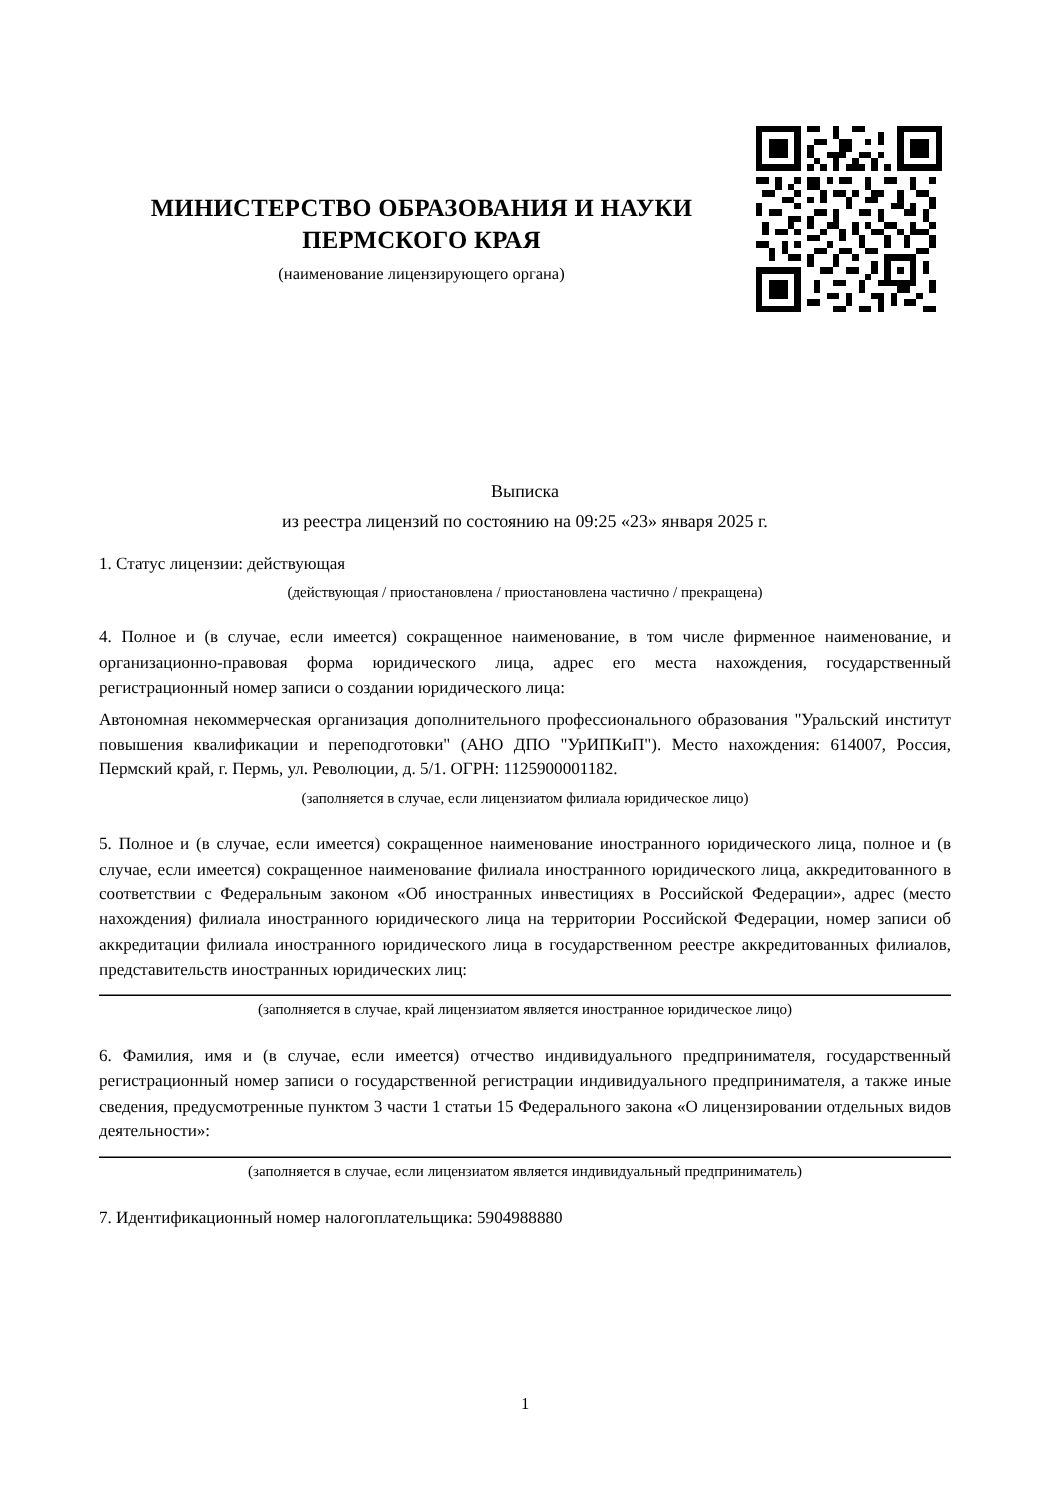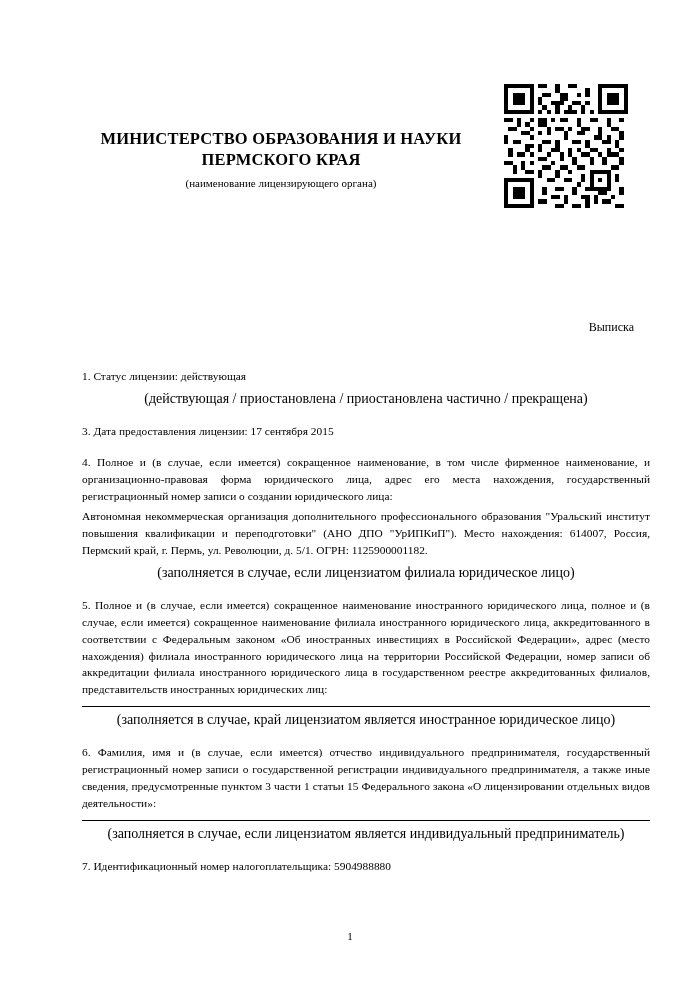--- a/index.html
+++ b/index.html
@@ -48,41 +48,41 @@
     margin-top: 7px;
     font-size: 11px;
     font-weight: normal;
   }
 
   .doc-title {
     position: absolute;
     top: 318px;
     left: 66px;
     width: 568px;
-    text-align: right;
+    text-align: center;
     font-size: 12px;
     line-height: 1.65;
   }
 
   .content {
     position: absolute;
     top: 368px;
-    left: 82px;
+    left: 66px;
     width: 568px;
     font-size: 11.4px;
     line-height: 1.47;
   }
   .para {
     text-align: justify;
     margin: 0 0 14px 0;
   }
   .para.nogap { margin-bottom: 4px; }
   .caption {
     text-align: center;
-    font-size: 14px;
+    font-size: 10px;
     margin: 2px 0 14px 0;
   }
   .caption.tight { margin-top: 1px; }
   .block-item { margin-bottom: 13px; }
   .rule {
     border: none;
     border-top: 1px solid #000;
     margin: 8px 0 3px 0;
     height: 0;
   }
@@ -252,33 +252,31 @@
     </svg>
   </div>
 
   <div class="header">
     <div class="org-title">МИНИСТЕРСТВО ОБРАЗОВАНИЯ И НАУКИ ПЕРМСКОГО КРАЯ</div>
     <div class="org-caption">(наименование лицензирующего органа)</div>
   </div>
 
   <div class="doc-title">
     <div>Выписка</div>
+    <div>из реестра лицензий по состоянию на 09:25 «23» января 2025 г.</div>
   </div>
 
   <div class="content">
 
     <div class="block-item">
       <p class="para nogap">1. Статус лицензии: действующая</p>
       <div class="caption tight">(действующая / приостановлена / приостановлена частично / прекращена)</div>
     </div>
 
 
-    <div class="block-item">
-      <p class="para">3. Дата предоставления лицензии: 17 сентября 2015</p>
-    </div>
 
     <div class="block-item">
       <p class="para nogap body-text">4. Полное и (в случае, если имеется) сокращенное наименование, в том числе фирменное наименование, и организационно-правовая форма юридического лица, адрес его места нахождения, государственный регистрационный номер записи о создании юридического лица:</p>
       <p class="para nogap body-text">Автономная некоммерческая организация дополнительного профессионального образования "Уральский институт повышения квалификации и переподготовки" (АНО ДПО "УрИПКиП"). Место нахождения: 614007, Россия, Пермский край, г. Пермь, ул. Революции, д. 5/1. ОГРН: 1125900001182.</p>
       <div class="caption">(заполняется в случае, если лицензиатом филиала юридическое лицо)</div>
     </div>
 
     <div class="block-item">
       <p class="para nogap body-text">5. Полное и (в случае, если имеется) сокращенное наименование иностранного юридического лица, полное и (в случае, если имеется) сокращенное наименование филиала иностранного юридического лица, аккредитованного в соответствии с Федеральным законом «Об иностранных инвестициях в Российской Федерации», адрес (место нахождения) филиала иностранного юридического лица на территории Российской Федерации, номер записи об аккредитации филиала иностранного юридического лица в государственном реестре аккредитованных филиалов, представительств иностранных юридических лиц:</p>
       <hr class="rule">

